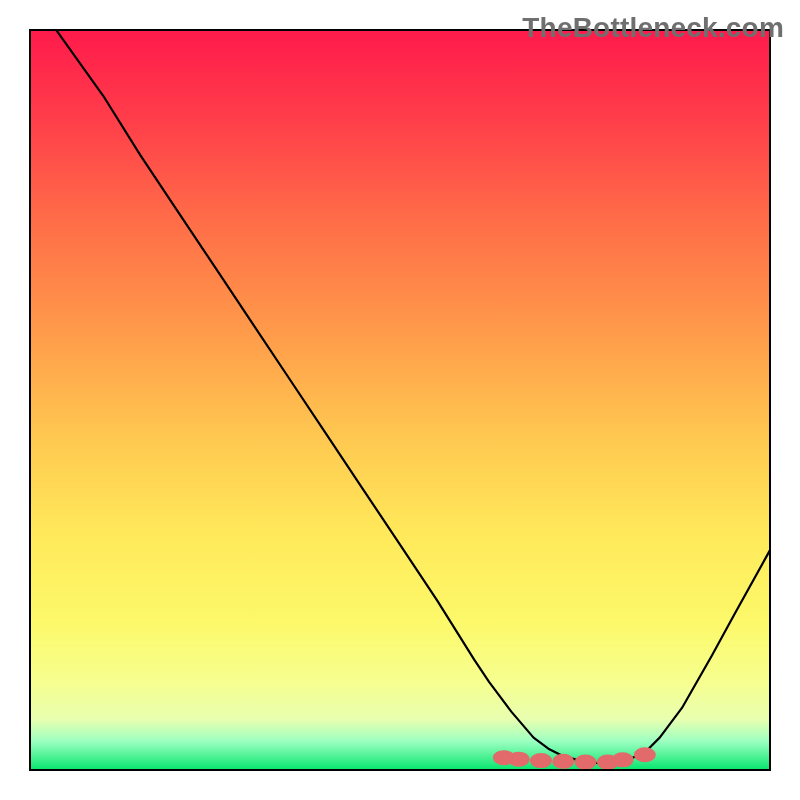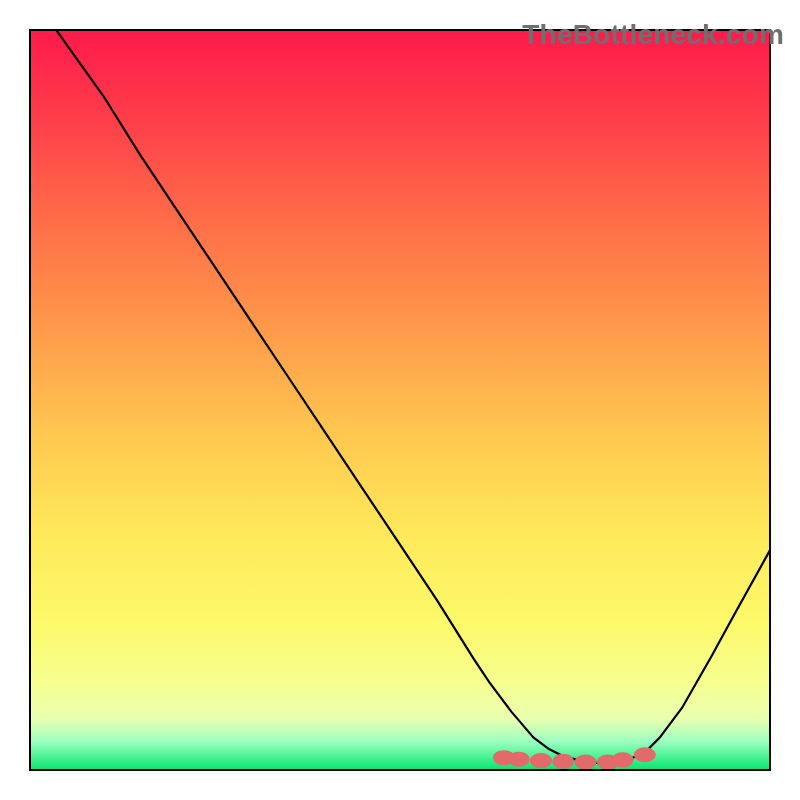--- a/index.html
+++ b/index.html
@@ -4,21 +4,21 @@
 <style>
   * { margin: 0; padding: 0; box-sizing: border-box; }
   html, body { width: 800px; height: 800px; overflow: hidden; background: #fff; }
   .container {
     position: relative;
     width: 800px;
     height: 800px;
   }
   .watermark {
     position: absolute;
-    top: 19px;
+    top: 12px;
     right: 16px;
     font-family: Arial, Helvetica, sans-serif;
     font-size: 28px;
     font-weight: 600;
     color: #6f6f6f;
     letter-spacing: 0.2px;
     z-index: 10;
   }
   .plot-area {
     position: absolute;

